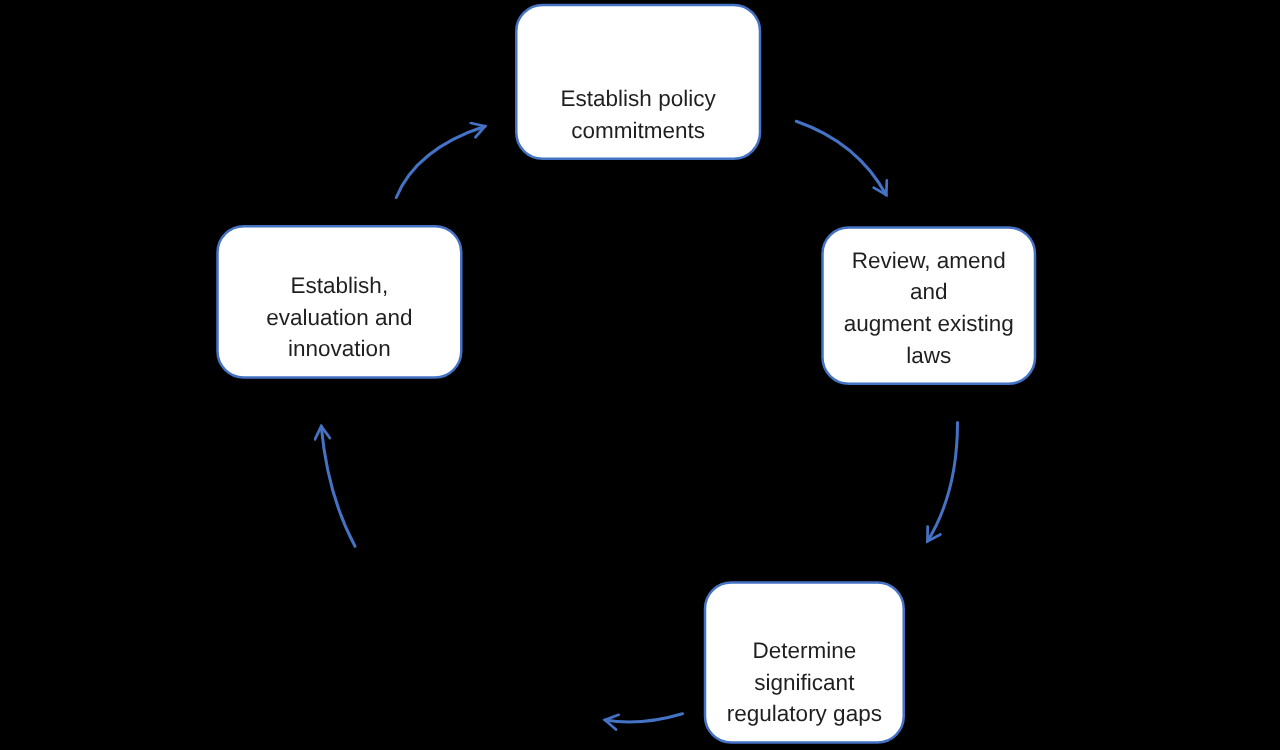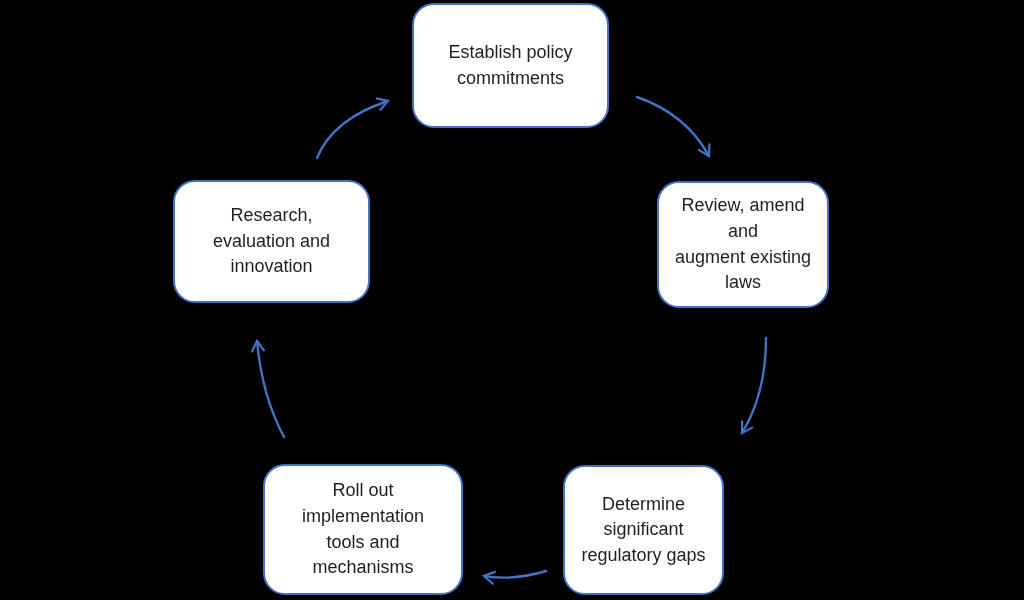--- a/index.html
+++ b/index.html
@@ -28,21 +28,21 @@
     stroke-width: 2.2;
     stroke-linecap: round;
   }
   .node {
     position: absolute;
     box-sizing: border-box;
     background: var(--nodeFill, #fff);
     border: 2.5px solid var(--nodeBorder, #4472c4);
     border-radius: 22px;
     display: flex;
-    align-items: center;
+    align-items: flex-end;
     justify-content: center;
     text-align: center;
     padding: 8px 12px;
   }
   .node-label {
     color: var(--text, #1f1f1f);
     font-size: 18px;
     line-height: 1.42;
     white-space: pre-line;
   }
@@ -80,26 +80,20 @@
 augment existing
 laws</span>
   </div>
 
   <div class="node node-bottom-right">
     <span class="node-label">Determine
 significant
 regulatory gaps</span>
   </div>
 
-  <div class="node node-bottom-left">
-    <span class="node-label">Roll out
-implementation
-tools and
-mechanisms</span>
-  </div>
 
   <div class="node node-left">
-    <span class="node-label">Research,
+    <span class="node-label">Establish,
 evaluation and
 innovation</span>
   </div>
 
 </div>
 
 </body></html>

